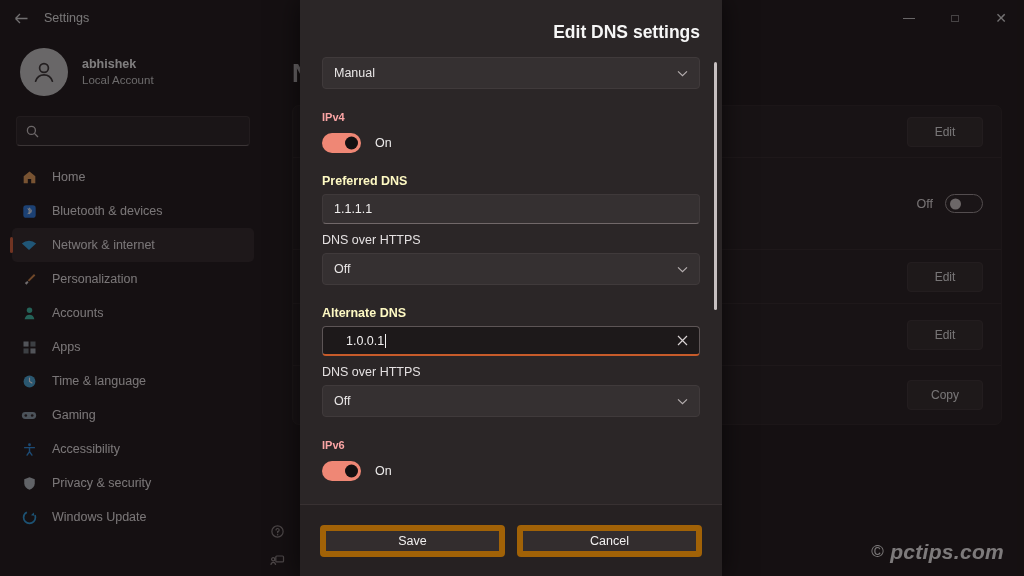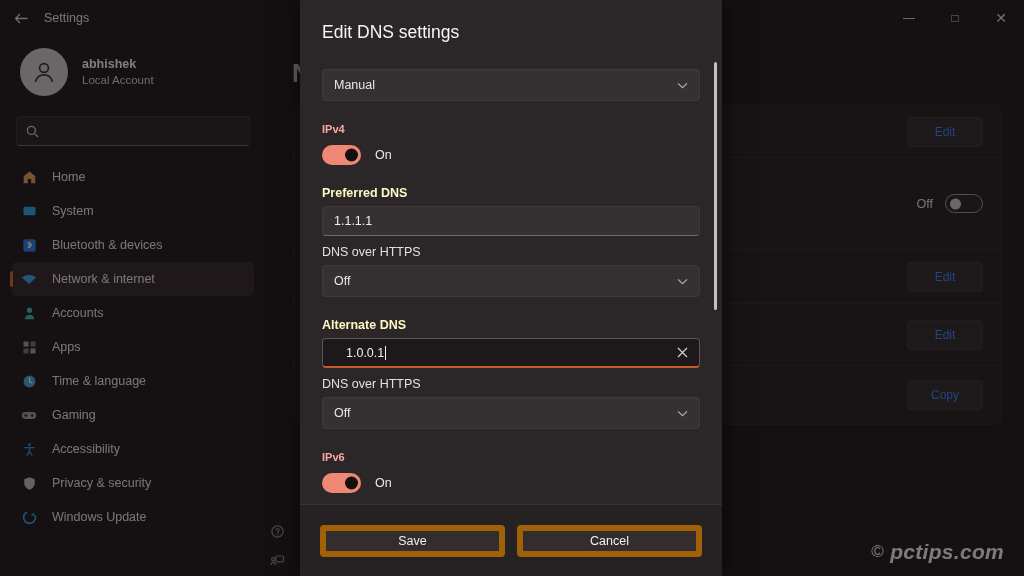--- a/index.html
+++ b/index.html
@@ -67,21 +67,21 @@
 
   .card { margin-top:16px; background:#272122; border:1px solid #2e2728; border-radius:7px; }
   .row {
     display:flex; align-items:center; justify-content:space-between;
     padding:0 18px; border-bottom:1px solid #322b2c; min-height:52px;
   }
   .row:last-child { border-bottom:none; }
   .row-text { font-size:12.5px; color:#d6d2d3; }
   .ghost-btn {
     min-width:76px; height:30px; padding:0 14px; border-radius:4px;
-    background:#332c2d; border:1px solid #3d3536; color:#3b82f6;
+    background:#332c2d; border:1px solid #3d3536; color:#e5e5e5;
     font-size:12px; display:flex; align-items:center; justify-content:center;
   }
   .rowtoggle { display:flex; align-items:center; gap:12px; }
   .off-label { font-size:12.5px; color:#e2dedf; }
   .tog-off {
     width:38px; height:19px; border-radius:10px; background:#2b2526;
     border:1px solid #9d9596; position:relative; flex:0 0 38px;
   }
   .tog-off .knob {
     position:absolute; left:4px; top:50%; transform:translateY(-50%);
@@ -100,21 +100,21 @@
 
   
   .scrim { position:absolute; inset:0; background:rgba(10,6,7,.50); }
 
   .dialog {
     position:absolute; left:300px; top:0; width:422px; height:576px;
     background:#2b2627; display:flex; flex-direction:column;
     box-shadow:0 0 26px rgba(0,0,0,.62);
   }
   .dlg-scroll { flex:1; min-height:0; position:relative; padding:22px 22px 10px 22px; overflow:hidden; }
-  .dlg-title { font-size:17.5px; font-weight:normal; color:#f6f6f6; margin-bottom:26px; }
+  .dlg-title { font-size:17.5px; font-weight:bold; color:#f6f6f6; margin-bottom:14px;text-align:right; }
 
   .select {
     height:32px; background:#353031; border:1px solid #403a3b; border-radius:4px;
     display:flex; align-items:center; padding:0 11px; justify-content:space-between;
   }
   .select .val { font-size:12.5px; color:#e9e6e6; }
   .select .chev { color:#b5aeaf; font-size:10px; display:flex; }
 
   .sec-head { font-size:11px; font-weight:bold; color:#fca5a5; margin:22px 0 10px 0; }
 
@@ -212,48 +212,49 @@
 
         <div class="navitem">
           <span class="navicon">
             <svg width="15" height="15" viewBox="0 0 16 16">
                 <path d="M8 1.6L1.8 6.6V14h4.4V9.7h3.6V14h4.4V6.6z" fill="#e6a15c"></path>
               </svg>
           </span>
           <span class="navlabel">Home</span>
         </div>
 
-        <div class="navitem">
-          <span class="navicon">
-            <svg width="15" height="15" viewBox="0 0 16 16">
-                <rect x="1.6" y="3" width="12.8" height="9" rx="1.3" fill="#2fa7e0"></rect>
-              </svg>
-          </span>
-          <span class="navlabel">System</span>
-        </div>
 
         <div class="navitem">
           <span class="navicon">
             <svg width="15" height="15" viewBox="0 0 16 16">
               <rect x="1.4" y="1.4" width="13.2" height="13.2" rx="3" fill="#2f7de0"></rect>
               <path d="M6 5l4.2 3.3L7.6 10.6V4.2l2.6 2.3L6 10.8" fill="none" stroke="#fff" stroke-width="1.05"></path>
             </svg>
           </span>
           <span class="navlabel">Bluetooth &amp; devices</span>
         </div>
 
         <div class="navitem sel">
           <span class="navicon">
             <svg width="16" height="15" viewBox="0 0 18 15">
                 <path d="M9 12.6L1 5.3a11.6 11.6 0 0 1 16 0z" fill="#37a6e6"></path>
               </svg>
           </span>
           <span class="navlabel">Network &amp; internet</span>
         </div>
 
+        <div class="navitem">
+          <span class="navicon">
+            <svg width="15" height="15" viewBox="0 0 16 16">
+              <path d="M12.8 2.2L6.2 8.8l1.4 1.4 6.6-6.6z" fill="#d98b4a"></path>
+              <path d="M5.6 9.5l1.4 1.4-2.2 2.6-1.8-1.8z" fill="#d8d4d5"></path>
+            </svg>
+          </span>
+          <span class="navlabel">Personalization</span>
+        </div>
 
         <div class="navitem">
           <span class="navicon">
             <svg width="15" height="15" viewBox="0 0 16 16">
               <circle cx="8" cy="4.6" r="2.9" fill="#3fbfa8"></circle>
               <path d="M2.8 14c.6-3 2.7-4.6 5.2-4.6S12.6 11 13.2 14z" fill="#3fbfa8"></path>
             </svg>
           </span>
           <span class="navlabel">Accounts</span>
         </div>

